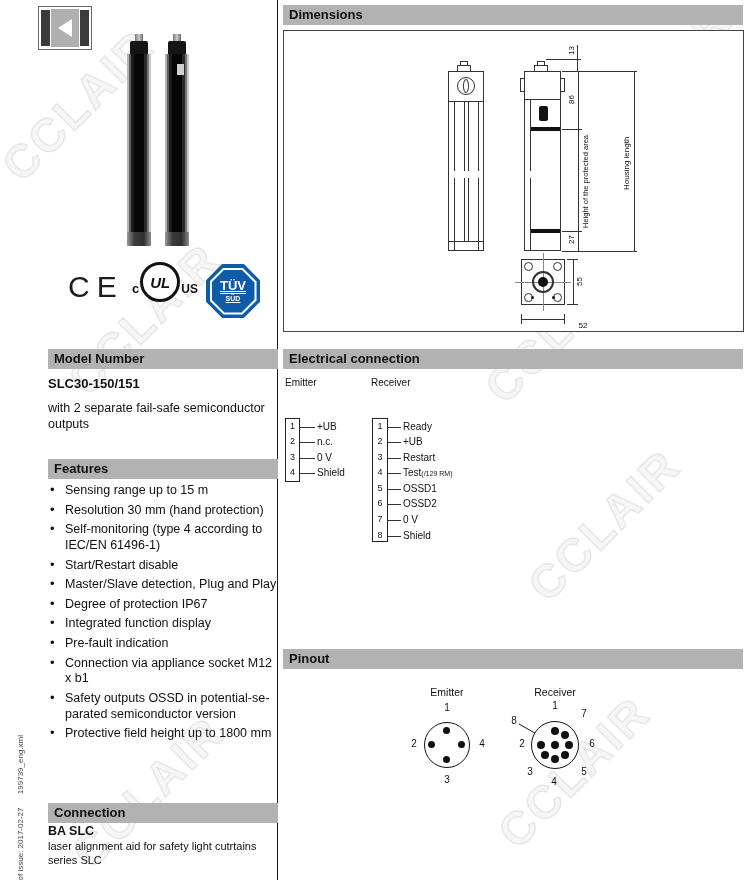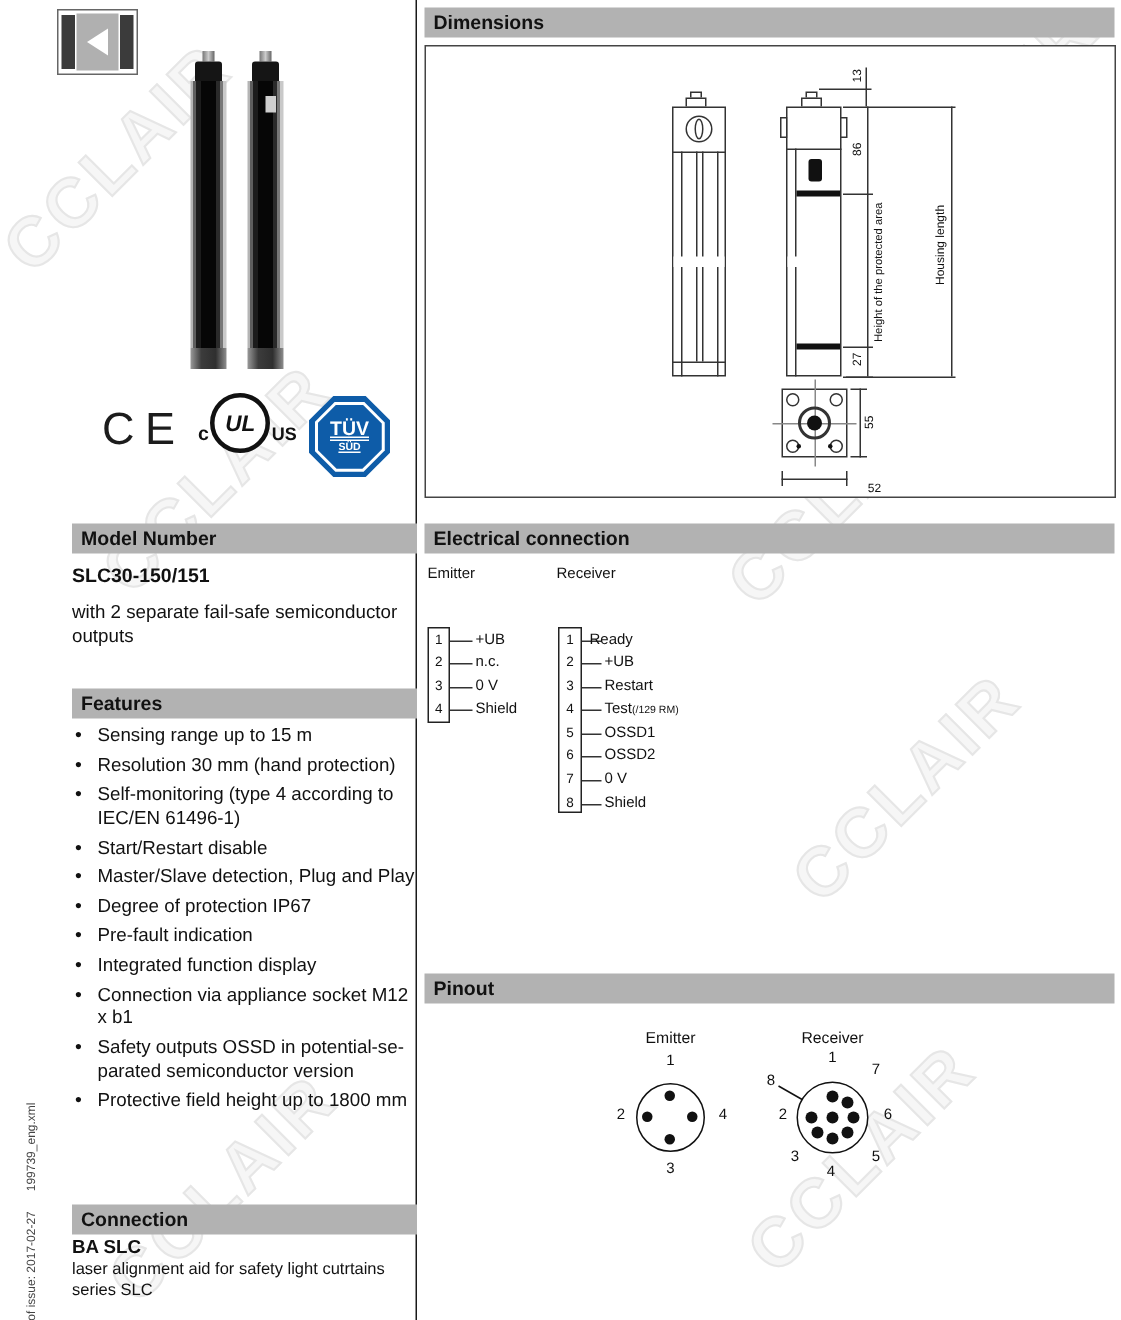--- a/index.html
+++ b/index.html
@@ -151,22 +151,22 @@
 <div class="model-desc">with 2 separate fail-safe semiconductor outputs</div>
 
 <div class="sec-header" style="left: 48px; top: 459px; width: 230px; background: rgb(178, 178, 178);">Features</div>
 <ul class="features-list">
   <li>Sensing range up to 15 m</li>
   <li>Resolution 30 mm (hand protection)</li>
   <li>Self-monitoring (type 4 according to IEC/EN 61496-1)</li>
   <li>Start/Restart disable</li>
   <li>Master/Slave detection, Plug and Play</li>
   <li>Degree of protection IP67</li>
+  <li>Integrated function display</li>
   <li>Pre-fault indication</li>
-  <li>Integrated function display</li>
   <li>Connection via appliance socket M12 x b1</li>
   <li>Safety outputs OSSD in potential-se­parated semiconductor version</li>
   <li>Protective field height up to 1800 mm</li>
 </ul>
 
 <div class="sec-header" style="left: 48px; top: 803px; width: 230px; background: rgb(178, 178, 178);">Connection</div>
 <div class="acc-name">BA SLC</div>
 <div class="acc-desc">laser alignment aid for safety light cutrtains series SLC</div>
 
 <div class="sec-header" style="left: 283px; top: 5px; width: 460px; background: rgb(178, 178, 178);">Dimensions</div>
@@ -253,21 +253,21 @@
 <span class="pin-num" style="left:285px;top:452px;width:15px;">3</span>
 <span class="pin-line" style="left:300px;top:458px;width:15px;"></span>
 <span class="pin-label" style="left:317px;top:452px;">0 V</span>
 <span class="pin-num" style="left:285px;top:467px;width:15px;">4</span>
 <span class="pin-line" style="left:300px;top:473px;width:15px;"></span>
 <span class="pin-label" style="left:317px;top:467px;">Shield</span>
 
 <div class="pinbox" style="left:372px;top:418px;width:16px;height:124px;"></div>
 <span class="pin-num" style="left:372px;top:421px;width:16px;">1</span>
 <span class="pin-line" style="left:388px;top:427px;width:13px;"></span>
-<span class="pin-label" style="left:393px;top:421px;">Ready</span>
+<span class="pin-label" style="left:403px;top:421px;">Ready</span>
 <span class="pin-num" style="left:372px;top:436px;width:16px;">2</span>
 <span class="pin-line" style="left:388px;top:442px;width:13px;"></span>
 <span class="pin-label" style="left:403px;top:436px;">+UB</span>
 <span class="pin-num" style="left:372px;top:452px;width:16px;">3</span>
 <span class="pin-line" style="left:388px;top:458px;width:13px;"></span>
 <span class="pin-label" style="left:403px;top:452px;">Restart</span>
 <span class="pin-num" style="left:372px;top:467px;width:16px;">4</span>
 <span class="pin-line" style="left:388px;top:473px;width:13px;"></span>
 <span class="pin-label" style="left:403px;top:467px;"><span>Test</span><span class="pin-suffix">(/129 RM)</span></span>
 <span class="pin-num" style="left:372px;top:483px;width:16px;">5</span>

